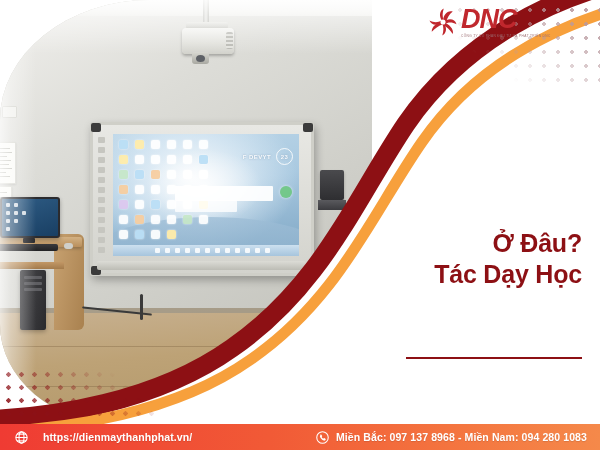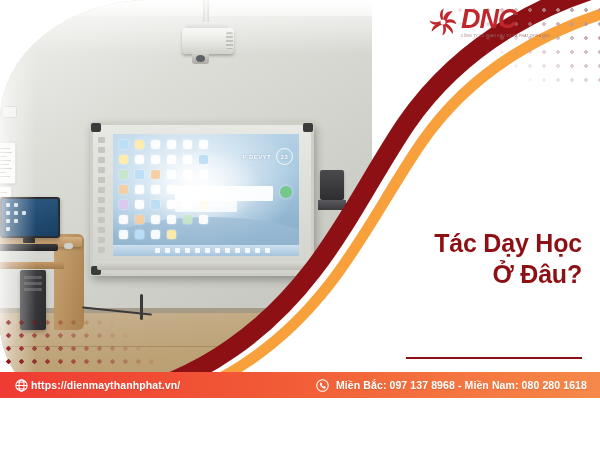--- a/index.html
+++ b/index.html
@@ -2,21 +2,21 @@
 <html><head>
 <meta charset="utf-8">
 <style>
   html,body{margin:0;padding:0;}
   body{
     width:600px;height:450px;overflow:hidden;
     font-family:"Liberation Sans",sans-serif;
     background:#ffffff;
   }
   #banner{
-    position:relative;width:600px;height:398px;overflow:hidden;
+    position:relative;width:600px;height:450px;overflow:hidden;
     background:#ffffff;
   }
 
   
   .photo-wrap{
     position:absolute;left:0;top:0;width:372px;height:424px;
     overflow:hidden;
     border-top-left-radius:150px 120px;
     border-bottom-left-radius:120px 100px;
   }
@@ -192,21 +192,21 @@
     background:linear-gradient(#8f1216,#7d0f13);
     color:#ffffff;font-size:18px;font-weight:bold;
     padding:9px 17px 10px 17px;border-radius:8px;
     box-shadow:0 2px 4px rgba(0,0,0,.22);white-space:nowrap;
     border:none;font-family:"Liberation Sans",sans-serif;cursor:pointer;}
 
   
   .footer{position:absolute;left:0;bottom:0;width:600px;height:26px;
     background:linear-gradient(90deg,#ef3b33 0%,#f15a36 45%,#f4743f 75%,#f5894a 100%);
     display:flex;align-items:center;}
-  .f-left{display:flex;align-items:center;gap:2px;margin-left:14px;}
+  .f-left{display:flex;align-items:center;gap:14px;margin-left:14px;}
   .f-right{display:flex;align-items:center;gap:6px;margin-left:auto;margin-right:13px;}
   .f-text{color:#ffffff;font-size:10.5px;font-weight:bold;letter-spacing:.1px;
     text-shadow:0 1px 1px rgba(0,0,0,.12);}
   .f-ico{width:15px;height:15px;flex:none;}
   .f-ico svg{display:block;}
 </style>
 </head>
 <body>
 
 <div id="banner">
@@ -425,22 +425,22 @@
       </g>
       <circle cx="20" cy="20" r="3.4" fill="#ffffff"></circle>
     </svg>
     <div class="logo-text-wrap">
       <span class="logo-name">DNC</span>
       <span class="logo-tag">CÔNG TY CỔ PHẦN ĐẦU TƯ VÀ PHÁT TRIỂN DNC</span>
     </div>
   </div>
 
   <div class="headline">
+    <div>Ở Đâu?</div>
     <div>Tác Dạy Học</div>
-    <div>Ở Đâu?</div>
   </div>
 
   <div class="divider"></div>
 
 
   <div class="footer">
     <div class="f-left">
       <span class="f-ico">
         <svg width="15" height="15" viewBox="0 0 24 24" fill="none" stroke="#ffffff" stroke-width="1.7">
           <circle cx="12" cy="12" r="9"></circle>
@@ -452,17 +452,17 @@
       </span>
       <span class="f-text">https://dienmaythanhphat.vn/</span>
     </div>
     <div class="f-right">
       <span class="f-ico">
         <svg width="15" height="15" viewBox="0 0 24 24" fill="none" stroke="#ffffff" stroke-width="1.7">
           <circle cx="12" cy="12" r="9.2"></circle>
           <path d="M8.4 7.6 c0.6-0.6 1.5-0.5 2 0.2 l0.9 1.3 c0.3 0.5 0.2 1.1-0.2 1.5 l-0.5 0.5 c0.5 1.2 1.5 2.2 2.7 2.7 l0.5-0.5 c0.4-0.4 1-0.5 1.5-0.2 l1.3 0.9 c0.7 0.5 0.8 1.4 0.2 2 l-0.5 0.5 c-0.6 0.6-1.5 0.7-2.3 0.4 -2.7-1-5-3.3-6-6 -0.3-0.8-0.2-1.7 0.4-2.3 Z" fill="#ffffff" stroke="none"></path>
         </svg>
       </span>
-      <span class="f-text">Miền Bắc: 097 137 8968 - Miền Nam: 080 280 1618</span>
+      <span class="f-text">Miền Bắc: 097 137 8968 - Miền Nam: 094 280 1083</span>
     </div>
   </div>
 
 </div>
 
 </body></html>

